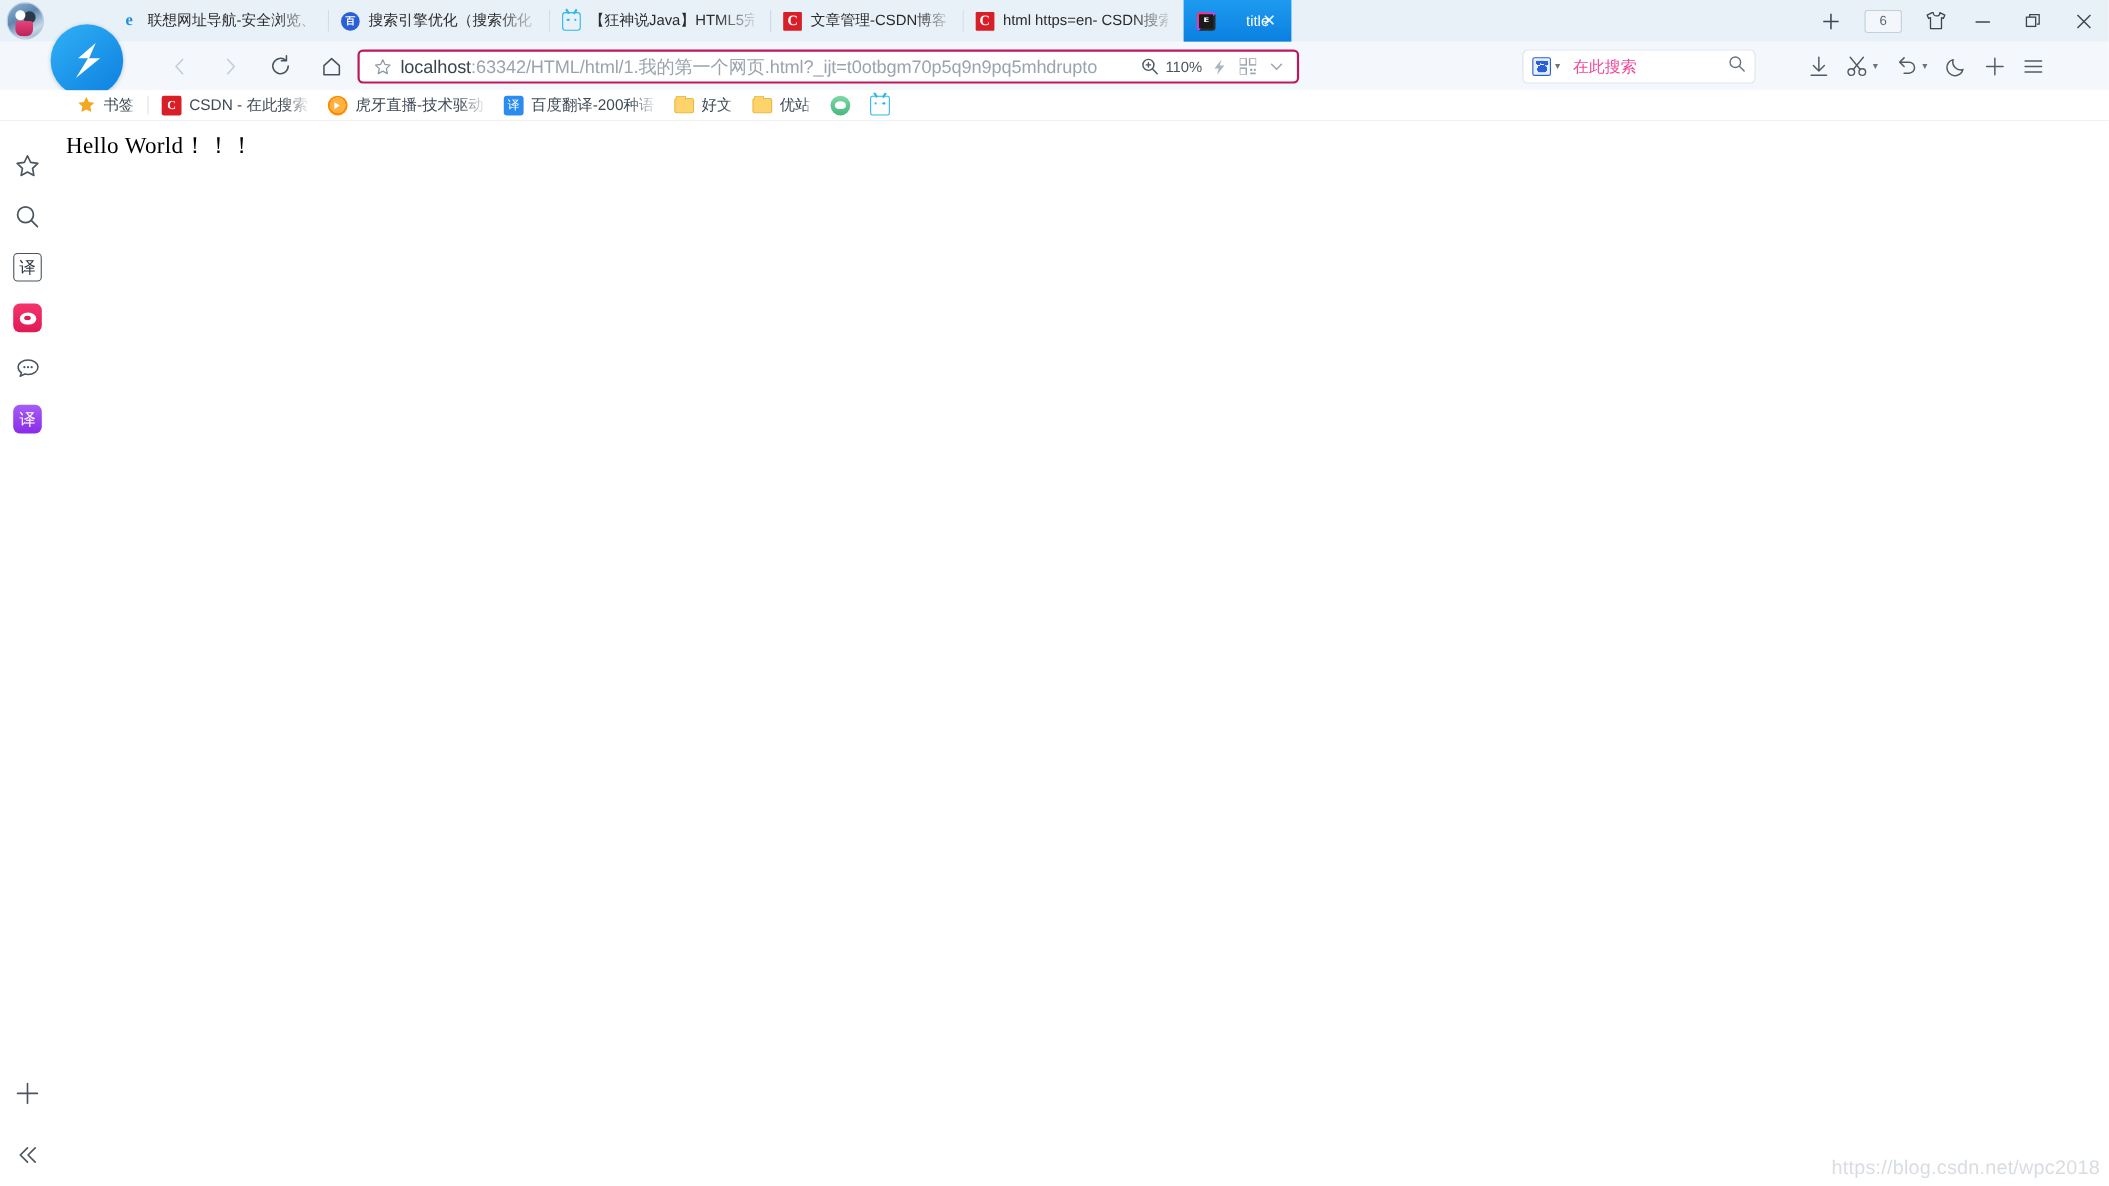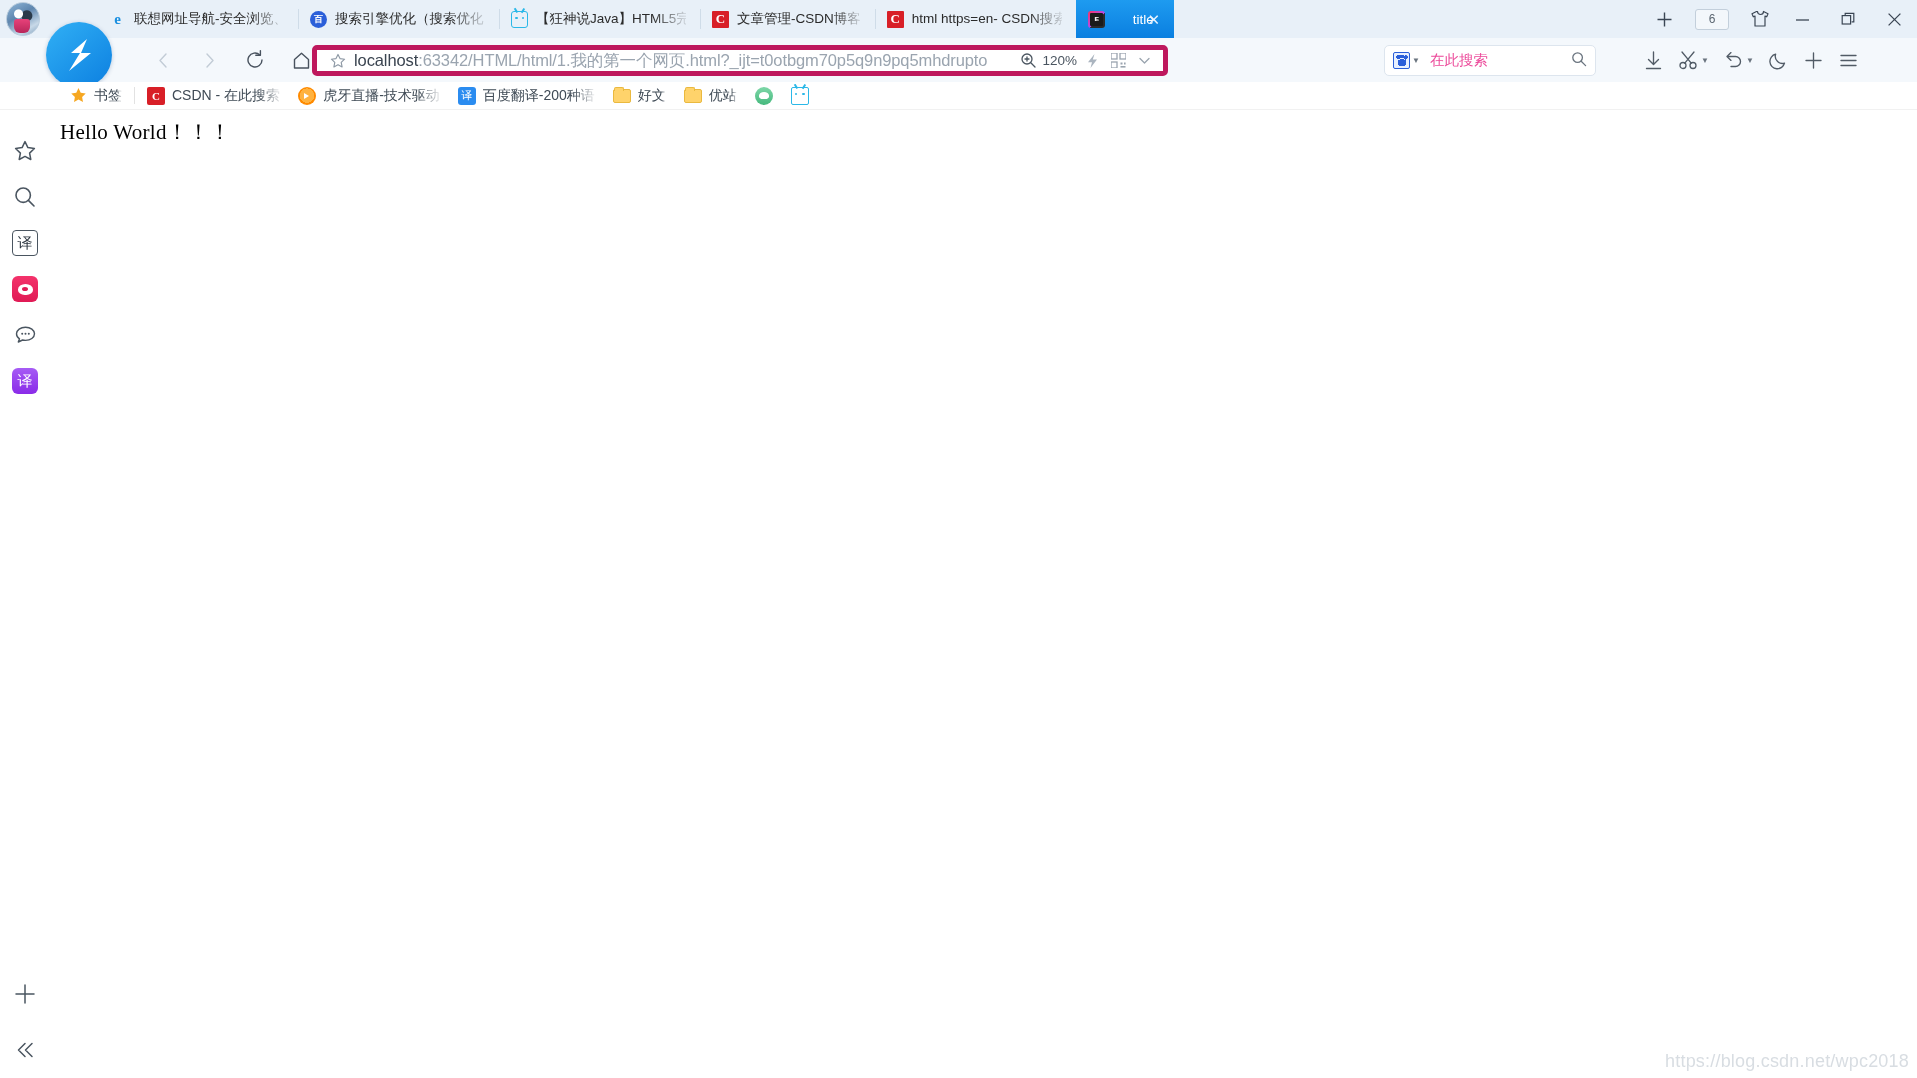--- a/index.html
+++ b/index.html
@@ -143,23 +143,23 @@
   }
   .logo svg{ width:36px; height:40px; }
   .nav-btns{ position:absolute; left:140px; display:flex; align-items:center; gap:0; }
   .nav-btn{
     width:46px; height:44px; display:flex; align-items:center; justify-content:center;
   }
   .nav-btn.disabled{ color:#c2ccd6; }
   .nav-btn:not(.disabled){ color:#48525e; }
 
   .omnibox{
-    position:absolute; left:312px; top:7px;
+    position:absolute; left:325px; top:7px;
     width:856px; height:31px;
-    background:#fff; border:5px solid #be185d; border-radius:5px;
+    background:#fff; border:2px solid #be185d; border-radius:5px;
     display:flex; align-items:center; padding:0 6px 0 10px;
     box-shadow:0 0 0 1px rgba(255,255,255,.6) inset;
   }
   .omnibox .star{ color:#8e99a5; width:22px; display:flex; align-items:center; justify-content:center;}
   .url{
     flex:1; font-size:16.5px; color:#9aa4af; white-space:nowrap; overflow:hidden;
     margin-left:5px; letter-spacing:-0.1px;
   }
   .url b{ color:#3a4450; font-weight:normal; }
   .zoom-pill{ display:flex; align-items:center; gap:5px; color:#4a5560; font-size:13.5px; padding-right:2px;}
@@ -385,21 +385,21 @@
       <svg width="16" height="16" viewBox="0 0 16 16">
           <path d="M8 1.4l2 4.2 4.6.6-3.4 3.2.9 4.5L8 11.7 3.9 13.9l.9-4.5L1.4 6.2 6 5.6z" stroke="currentColor" stroke-width="1.15" fill="none" stroke-linejoin="round"></path>
         </svg>
     </span>
     <span class="url"><b>localhost</b><span>:63342/HTML/html/1.我的第一个网页.html?_ijt=t0otbgm70p5q9n9pq5mhdrupto</span></span>
     <span class="zoom-pill">
       <svg width="17" height="17" viewBox="0 0 17 17">
           <circle cx="7" cy="7" r="5" stroke="#4a5560" stroke-width="1.3" fill="none"></circle>
           <path d="M10.8 10.8 15 15M5 7h4M7 5v4" stroke="#4a5560" stroke-width="1.3" stroke-linecap="round"></path>
         </svg>
-      <span>120%</span>
+      <span>110%</span>
     </span>
     <span class="omni-icn">
       <svg width="15" height="16" viewBox="0 0 15 16">
           <path d="M9.5 1 3 9.2h4L5.5 15 12 6.6H7.8z" fill="#aab4bf"></path>
         </svg>
     </span>
     <span class="omni-icn">
       <svg width="15" height="15" viewBox="0 0 15 15" fill="#9aa4af">
           <rect x="0" y="0" width="6" height="6" stroke="#9aa4af" stroke-width="1.3" fill="none"></rect>
           <rect x="0" y="9" width="6" height="6" stroke="#9aa4af" stroke-width="1.3" fill="none"></rect>

